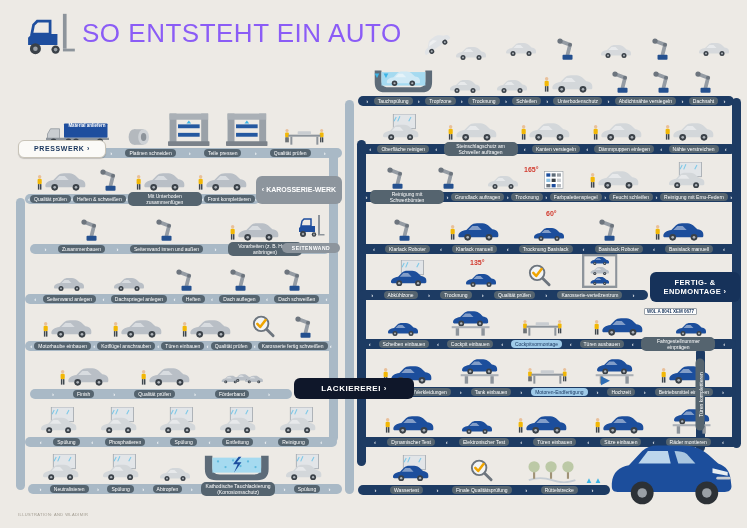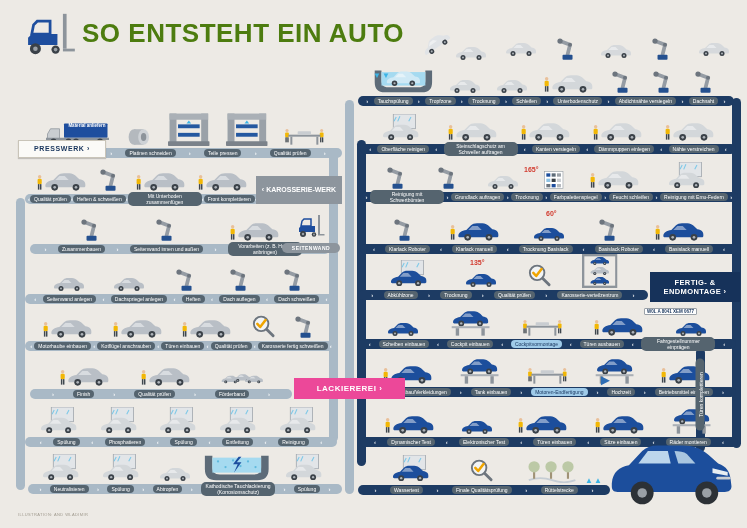--- a/index.html
+++ b/index.html
@@ -1,41 +1,41 @@
 <!DOCTYPE html>
 <html><head>
 <meta charset="utf-8">
 <style>
   html,body{margin:0;padding:0;background:#edeae5;}
   .poster{position:relative;width:747px;height:528px;background:#edeae5;overflow:hidden;
           font-family:"Liberation Sans", sans-serif;}
   
-  .title{position:absolute;left:82px;top:18px;font-size:26px;font-weight:700;color:#4d7c0f;letter-spacing:.5px;white-space:nowrap;text-align:center;}
+  .title{position:absolute;left:82px;top:18px;font-size:26px;font-weight:400;color:#8b5cf6;letter-spacing:.5px;white-space:nowrap;text-align:center;}
   .brand{position:absolute;right:16px;top:24px;display:flex;align-items:center;gap:4px;font-size:17px;font-weight:800;color:#4a4a4e;}
   .hdr-fork{position:absolute;left:26px;top:12px;}
   
   .row{position:absolute;}
   .arts{height:30px;display:flex;align-items:flex-end;justify-content:space-evenly;overflow:visible;}
   .artcell{position:relative;display:flex;align-items:flex-end;}
   .onart{position:absolute;left:20px;top:1px;width:42px;color:#fff;font-size:4.5px;font-weight:bold;text-align:center;line-height:1.2;}
   .track{position:relative;height:10px;border-radius:6px;display:flex;align-items:center;justify-content:space-evenly;padding:0 3px;margin-top:2px;overflow:visible;}
   .theme-gray .track{background:#a9b9c6;}
   .theme-navy .track{background:#1d3b63;}
   .pill{background:#55646f;color:#fff;font-size:5px;line-height:1.25;padding:1px 4px;border-radius:5px;text-align:center;max-width:66px;}
   .pill.feeder{background:#9fcbe9;color:#17345c;}
   .chev{color:#fff;opacity:.9;font-size:6px;font-weight:bold;line-height:1;}
   
   .bar{position:absolute;width:9px;border-radius:5px;}
   .bar.gray{background:#a9b9c6;}
   .bar.navy{background:#1d3b63;}
   
-  .secbox{position:absolute;display:flex;align-items:center;justify-content:center;text-align:center;font-weight:bold;line-height:1.2;}
+  .secbox{position:absolute;display:flex;align-items:center;justify-content:center;text-align:center;font-weight:bold;line-height:1.2;border-radius:6px;}
   #box-presswerk{left:18px;top:140px;width:86px;height:16px;background:#fbfaf7;border:1px solid #c9c4b8;color:#17345c;font-size:7px;letter-spacing:.6px;box-shadow:0 1px 1px rgba(0,0,0,.18);}
   #box-karosserie{left:256px;top:176px;width:86px;height:28px;background:#8d959d;color:#fff;font-size:7px;}
-  #box-lackiererei{left:294px;top:378px;width:111px;height:21px;background:#ec4899;color:#fff;font-size:8px;letter-spacing:.5px;}
+  #box-lackiererei{left:294px;top:378px;width:120px;height:21px;background:#0f172a;color:#fff;font-size:8px;letter-spacing:.5px;}
   #box-endmontage{left:650px;top:272px;width:90px;height:30px;background:#16325a;color:#fff;font-size:7.5px;letter-spacing:.4px;}
   #badge-seitenwand{left:282px;top:243px;width:58px;height:10px;background:#8d959d;color:#fff;font-size:5px;border-radius:5px;letter-spacing:.5px;}
   
   .temp{position:absolute;color:#d23b2f;font-size:7px;font-weight:bold;}
   #t165{left:524px;top:166px;} #t60{left:546px;top:210px;} #t135{left:470px;top:259px;}
   #vin{position:absolute;left:644px;top:308px;background:#fff;border:1px solid #9aa1a8;color:#17345c;font-size:4.5px;font-weight:bold;padding:0 2px;border-radius:1px;white-space:nowrap;}
   #vlabel{position:absolute;left:664px;top:390px;width:72px;height:9px;transform:rotate(-90deg);background:#55646f;color:#fff;font-size:5px;border-radius:5px;display:flex;align-items:center;justify-content:center;}
   #credit{position:absolute;left:18px;top:512px;font-size:4px;color:#a09a8e;letter-spacing:.4px;}
   .cyan{position:absolute;color:#3cb4e5;font-weight:bold;font-size:8px;letter-spacing:1px;line-height:1;}
   #arrow-hochzeit{position:absolute;left:598px;top:372px;color:#2e6db4;font-size:15px;line-height:1;font-weight:bold;}

